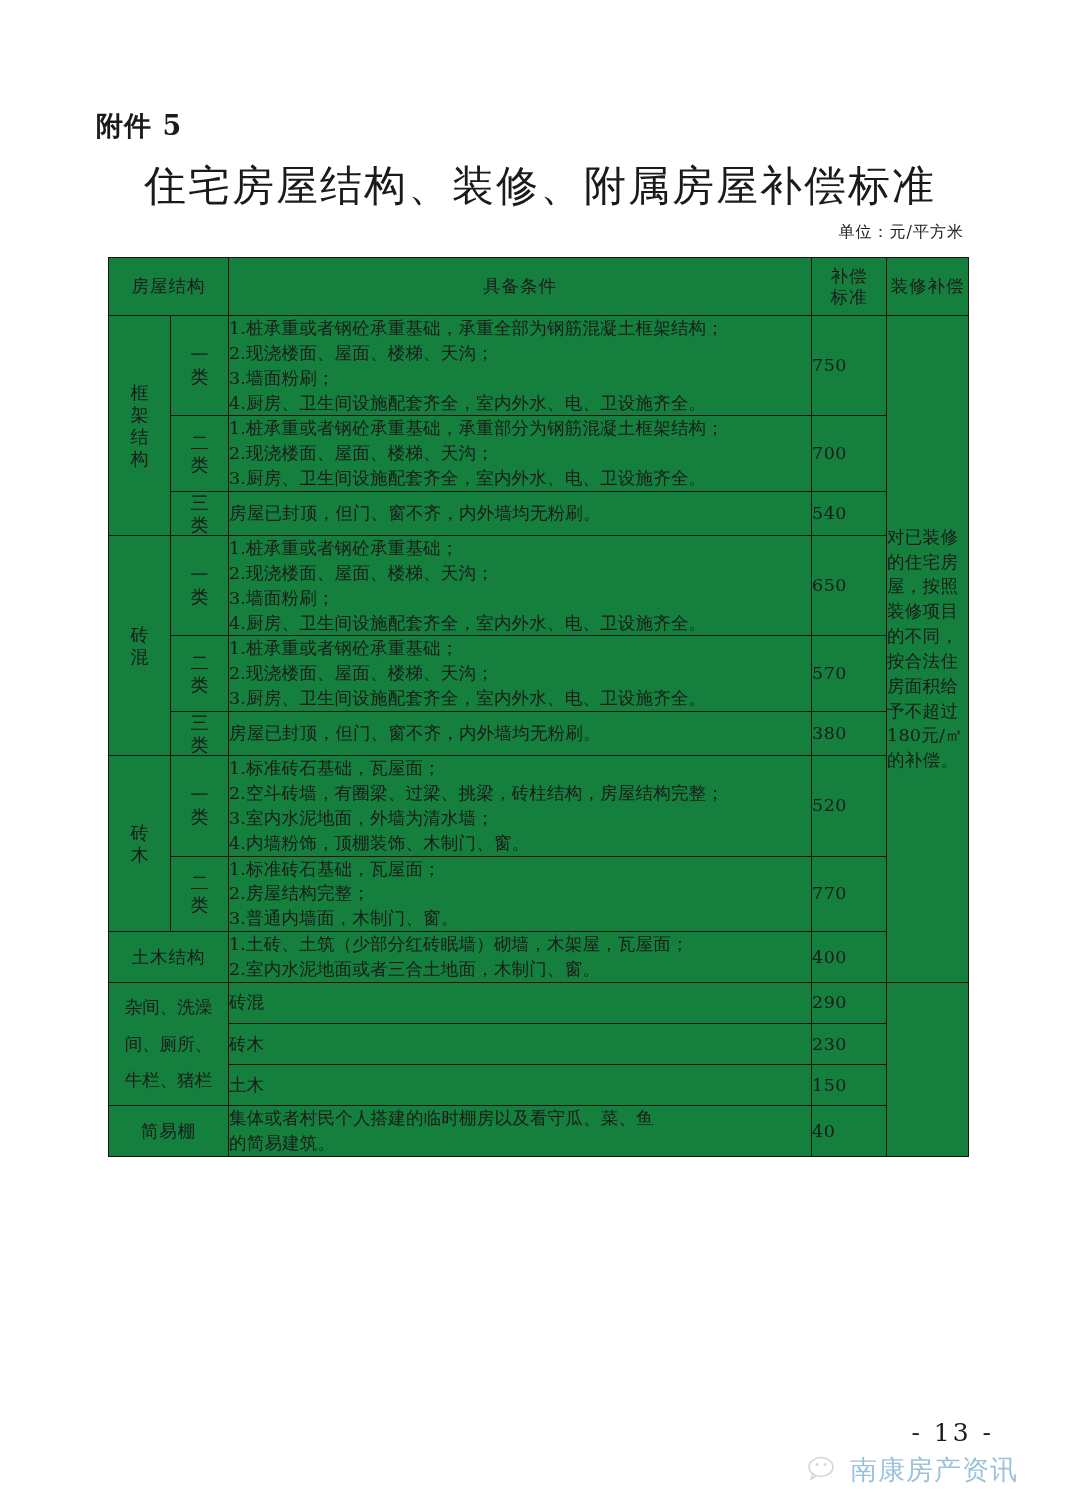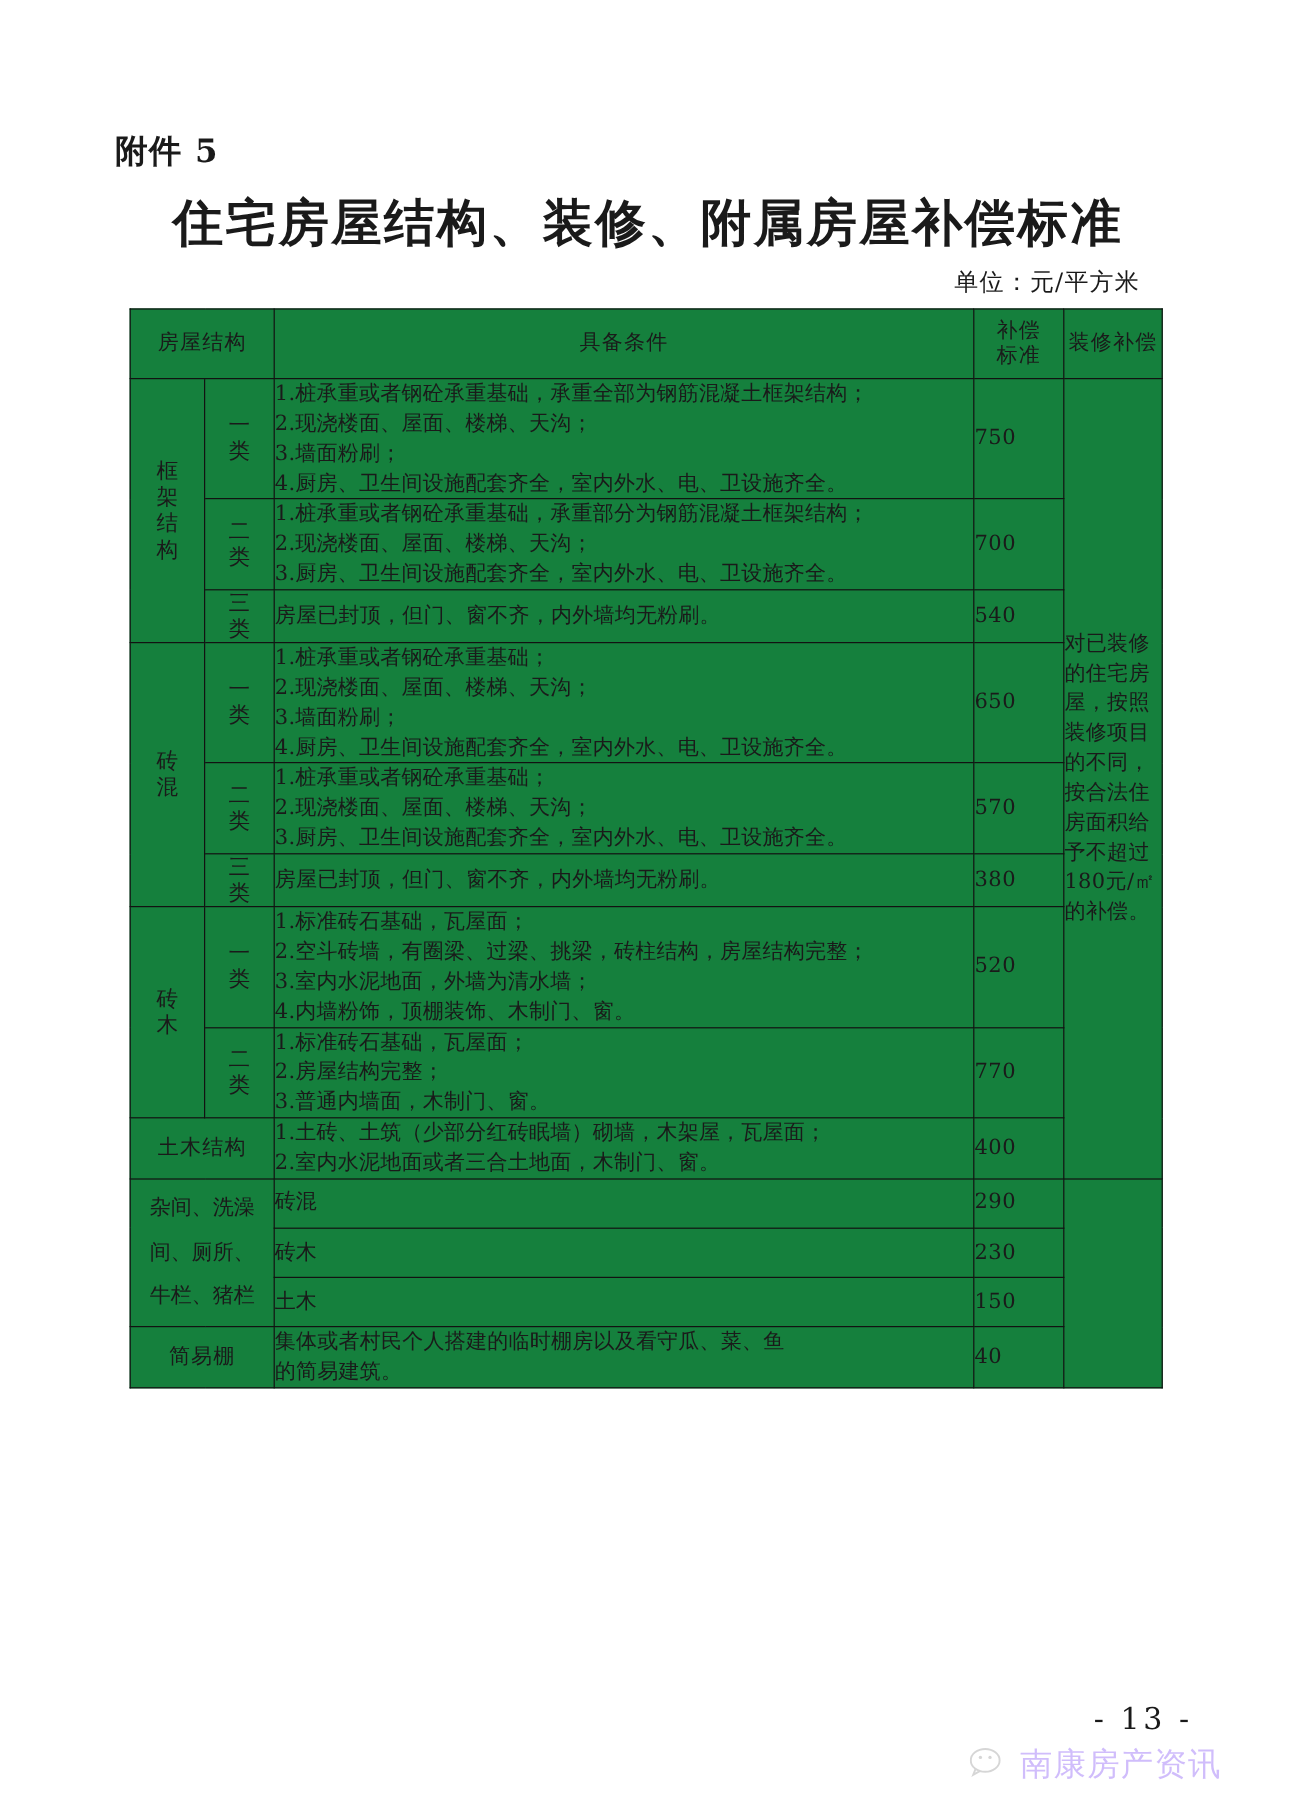--- a/index.html
+++ b/index.html
@@ -29,28 +29,28 @@
     font-weight: bold;
     letter-spacing: 1px;
     font-family: "DejaVu Serif", "Liberation Serif", serif;
   }
   .doc-title {
     position: absolute;
     left: 0; top: 158px;
     width: 1080px;
     text-align: center;
     font-size: 42px;
-    font-weight: bold;
+    font-weight: normal;
     letter-spacing: 2px;
     font-family: "DejaVu Serif", "Liberation Serif", serif;
   }
   .unit-line {
     position: absolute;
-    right: 130px; top: 222px;
-    font-size: 20px;
+    right: 116px; top: 222px;
+    font-size: 16px;
     letter-spacing: 1px;
   }
 
   
   .tbl-wrap {
     position: absolute;
     left: 108px; top: 257px;
     width: 860px;
   }
   table.comp {
@@ -158,21 +158,21 @@
   .watermark {
     position: absolute;
     right: 62px; top: 1452px;
     display: flex;
     align-items: center;
     gap: 8px;
     opacity: 0.40;
   }
   .watermark .wm-text {
     font-size: 27px;
-    color: #8b5cf6;
+    color: #0369a1;
     font-family: "DejaVu Sans", "Liberation Sans", sans-serif;
     letter-spacing: 1px;
   }
   .wm-icon { width: 34px; height: 28px; }
 </style>
 </head>
 <body>
 
 <div class="page">
 

